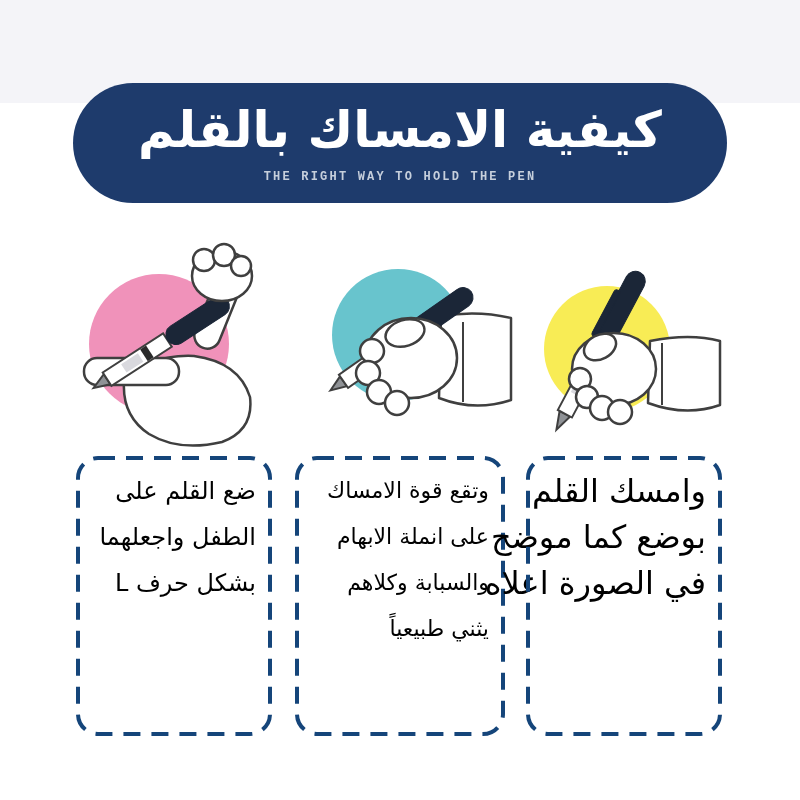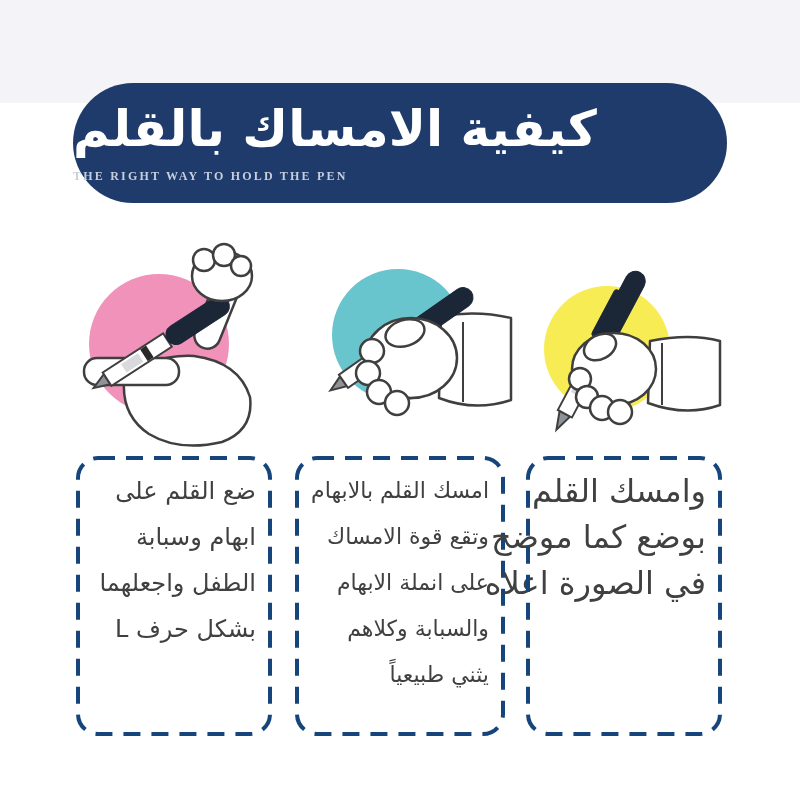--- a/index.html
+++ b/index.html
@@ -8,46 +8,46 @@
     background:#ffffff;
     font-family:"DejaVu Sans",sans-serif;
   }
   .top-band{
     position:absolute;left:0;top:0;width:800px;height:103px;
     background:#f4f4f8;
   }
   .banner{
     position:absolute;left:73px;top:83px;width:654px;height:120px;
     background:#1e3b6c;border-radius:60px;
-    display:flex;flex-direction:column;align-items:flex-start;justify-content:center;
+    display:flex;flex-direction:column;align-items:center;justify-content:center;
   }
   .banner-title{
     color:#ffffff;font-size:50px;font-weight:bold;direction:rtl;
     line-height:1;letter-spacing:1px;margin-top:2px;
   }
   .banner-subtitle{
     color:#c6cfdc;font-size:12px;font-weight:bold;letter-spacing:2.2px;
-    margin-top:15px;font-family:Liberation Serif, serif;
+    margin-top:15px;font-family:Liberation Mono, monospace;
   }
   .figure{position:absolute;width:220px;height:220px;}
   #fig-left{left:54px;top:232px;}
   #fig-center{left:293px;top:230px;}
   #fig-right{left:502px;top:237px;}
   .hand{fill:#ffffff;stroke:#3f3f3f;stroke-width:2.5;stroke-linejoin:round;}
   .pen-tip{fill:#8f9296;stroke:#3f3f3f;stroke-width:2;}
   .pen-barrel{fill:#ffffff;stroke:#3f3f3f;stroke-width:2;}
   .pen-label{fill:#d9d9de;stroke:none;}
   .pen-mark{fill:#2a2a2a;stroke:none;}
   .pen-cap{fill:#1b2637;stroke:#1b2637;}
   .cuff{stroke:#3f3f3f;stroke-width:2;}
   .step-box{
     position:absolute;top:456px;height:280px;box-sizing:border-box;
     direction:rtl;text-align:right;
     padding:12px 16px 0 10px;
-    color:#404040;
+    color:#000000;
   }
   #box-left{left:76px;width:196px;font-size:24px;line-height:46px;}
   #box-center{left:295px;width:210px;font-size:22px;line-height:46px;}
   #box-right{left:526px;width:196px;font-size:32px;line-height:46px;}
   .box-border{position:absolute;left:0;top:0;pointer-events:none;}
   .box-border rect{fill:none;stroke:#15457a;stroke-width:4;stroke-dasharray:17 11;}
   .instruction-line{white-space:nowrap;}
 </style>
 </head>
 <body>
@@ -121,30 +121,28 @@
     <circle class="hand" cx="118" cy="175" r="12"></circle>
     <line class="cuff" x1="160" y1="106" x2="160" y2="168"></line>
   </g>
 </svg>
 
 <div id="box-left" class="step-box">
   <svg class="box-border" width="196" height="280">
     <rect x="2" y="2" width="192" height="276" rx="20"></rect>
   </svg>
   <div class="instruction-line">ضع القلم على</div>
-  <div class="instruction-line">ابهام وسبابة</div>
   <div class="instruction-line">الطفل واجعلهما</div>
   <div class="instruction-line">بشكل حرف L</div>
 </div>
 
 <div id="box-center" class="step-box">
   <svg class="box-border" width="210" height="280">
     <rect x="2" y="2" width="206" height="276" rx="20"></rect>
   </svg>
-  <div class="instruction-line">امسك القلم بالابهام</div>
   <div class="instruction-line">وتقع قوة الامساك</div>
   <div class="instruction-line">على انملة الابهام</div>
   <div class="instruction-line">والسبابة وكلاهم</div>
   <div class="instruction-line">يثني طبيعياً</div>
 </div>
 
 <div id="box-right" class="step-box">
   <svg class="box-border" width="196" height="280">
     <rect x="2" y="2" width="192" height="276" rx="20"></rect>
   </svg>

